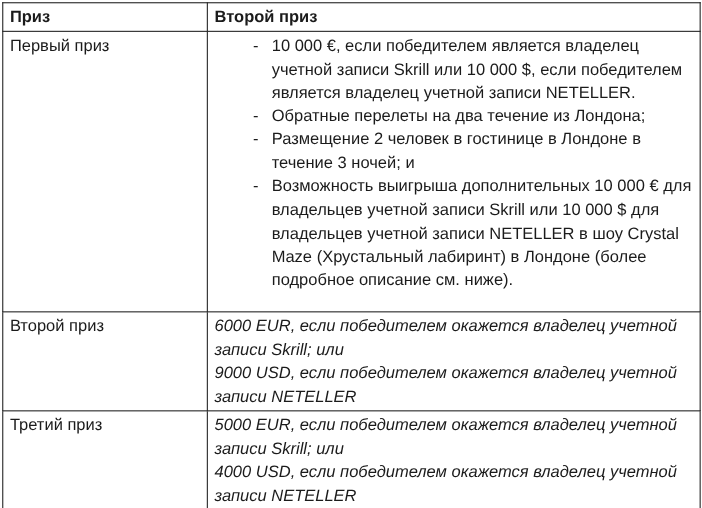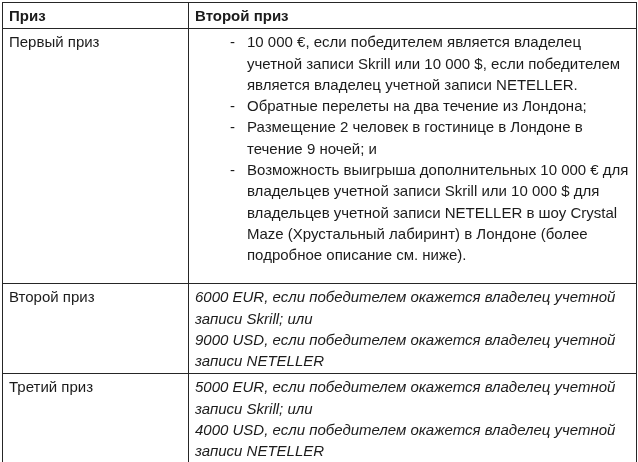--- a/index.html
+++ b/index.html
@@ -81,21 +81,21 @@
           <li>
             <span class="marker">-</span>
             <span>10 000 €, если победителем является владелец учетной записи Skrill или 10 000 $, если победителем является владелец учетной записи NETELLER.</span>
           </li>
           <li>
             <span class="marker">-</span>
             <span>Обратные перелеты на два течение из Лондона;</span>
           </li>
           <li>
             <span class="marker">-</span>
-            <span>Размещение 2 человек в гостинице в Лондоне в течение 9 ночей; и</span>
+            <span>Размещение 2 человек в гостинице в Лондоне в течение 3 ночей; и</span>
           </li>
           <li>
             <span class="marker">-</span>
             <span>Возможность выигрыша дополнительных 10 000 € для владельцев учетной записи Skrill или 10 000 $ для владельцев учетной записи NETELLER в шоу Crystal Maze (Хрустальный лабиринт) в Лондоне (более подробное описание см. ниже).</span>
           </li>
         </ul>
       </td>
     </tr>
     <tr class="row-2">
       <td>Второй приз</td>

